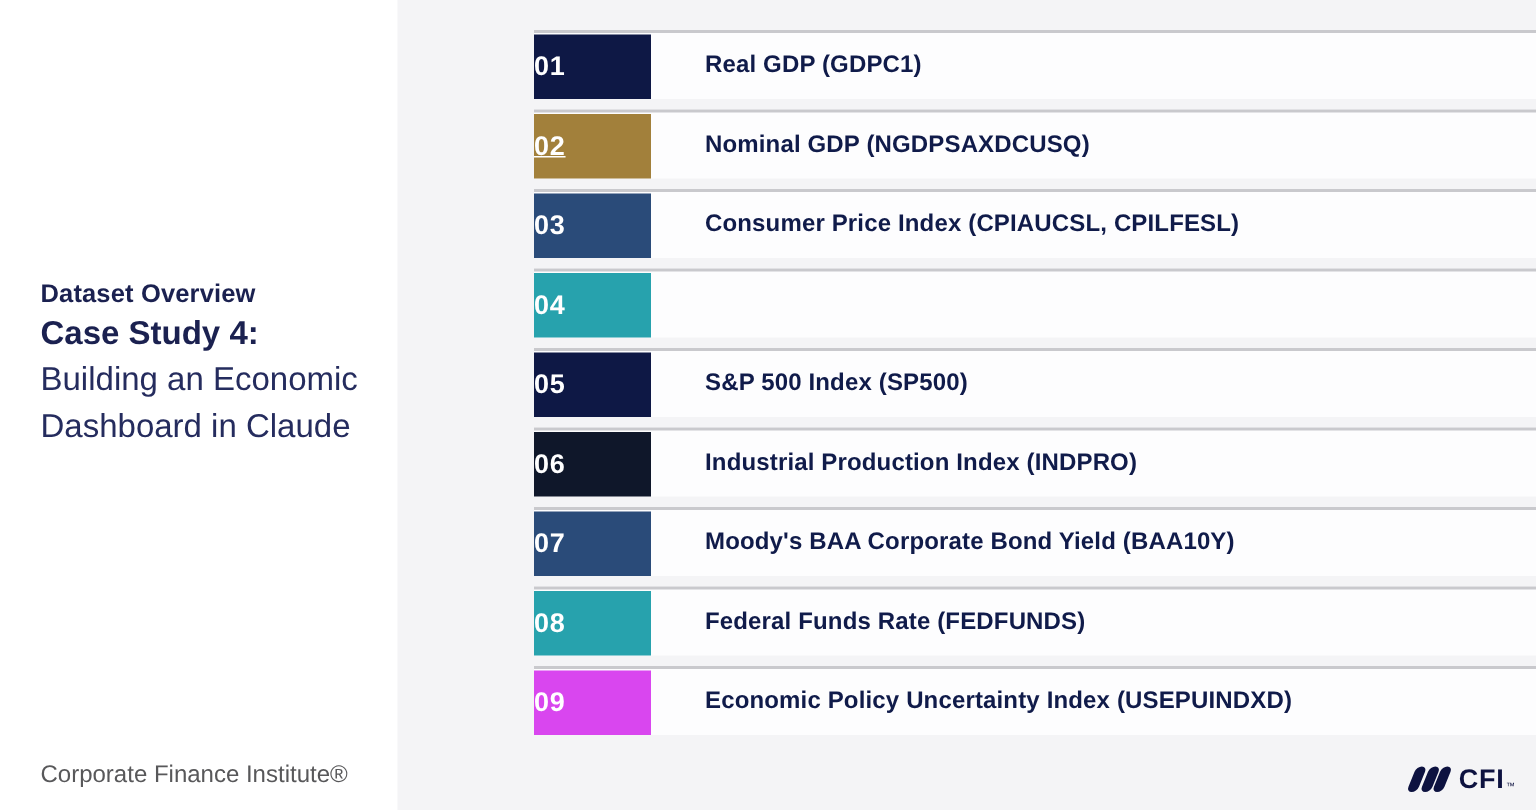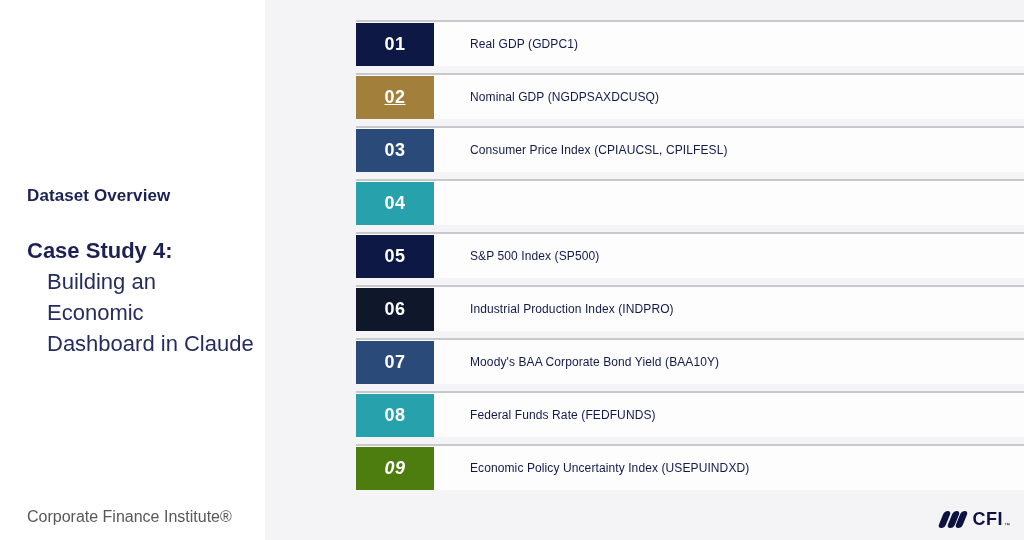--- a/index.html
+++ b/index.html
@@ -28,33 +28,32 @@
     position: absolute;
     left: 27px;
     top: 186px;
     width: 230px;
     color: #1b2150;
   }
   .eyebrow {
     font-size: 17px;
     font-weight: bold;
     letter-spacing: 0.1px;
-    margin-bottom: 29px;
+    margin-bottom: 0;
   }
   .title-bold {
     font-size: 22px;
     font-weight: bold;
     line-height: 31px;
   }
   .title-line {
     font-size: 22px;
     font-weight: normal;
     line-height: 31px;
     color: #252c5e;
-    margin-left: 20px;
   }
   .slide-footer {
     position: absolute;
     left: 27px;
     bottom: 14px;
     font-size: 16px;
     color: #58585a;
   }
   
   .dataset-list {
@@ -73,30 +72,29 @@
     align-items: center;
   }
   .num-box {
     position: absolute;
     left: 0;
     top: 1px;
     width: 78px;
     height: 43px;
     display: flex;
     align-items: center;
-    justify-content: center;
     color: #ffffff;
     font-size: 18px;
     font-weight: bold;
     letter-spacing: 0.5px;
   }
   .row-label {
     margin-left: 114px;
-    font-size: 12px;
-    font-weight: normal;
+    font-size: 16px;
+    font-weight: bold;
     color: #101b4a;
     letter-spacing: 0.1px;
   }
   
   .logo {
     position: absolute;
     right: 14px;
     bottom: 10px;
     display: flex;
     align-items: center;
@@ -194,21 +192,21 @@
   </div>
 
   <div class="row">
     <div class="num-box" style="background: rgb(39, 162, 173);">
       <span>08</span>
     </div>
     <div class="row-label">Federal Funds Rate (FEDFUNDS)</div>
   </div>
 
   <div class="row">
-    <div class="num-box" style="background: #4d7c0f; font-style: italic;">
+    <div class="num-box" style="background: #d946ef;">
       <span>09</span>
     </div>
     <div class="row-label">Economic Policy Uncertainty Index (USEPUINDXD)</div>
   </div>
 </div>
 
   <div class="logo">
     <span class="logo-mark">
         <i></i>
         <i></i>

